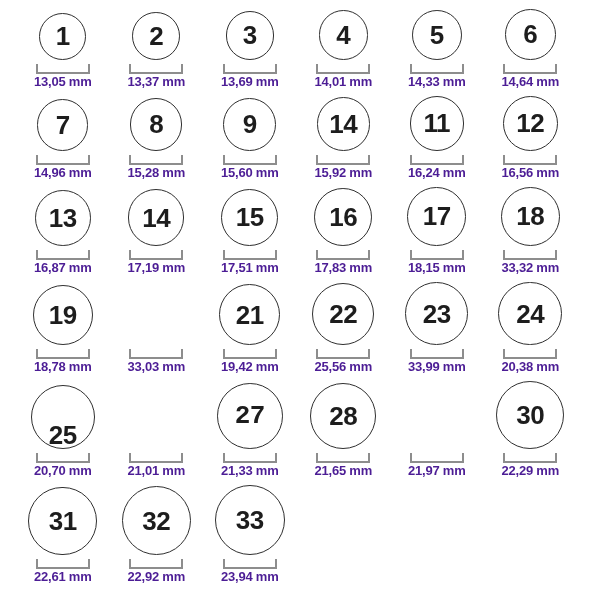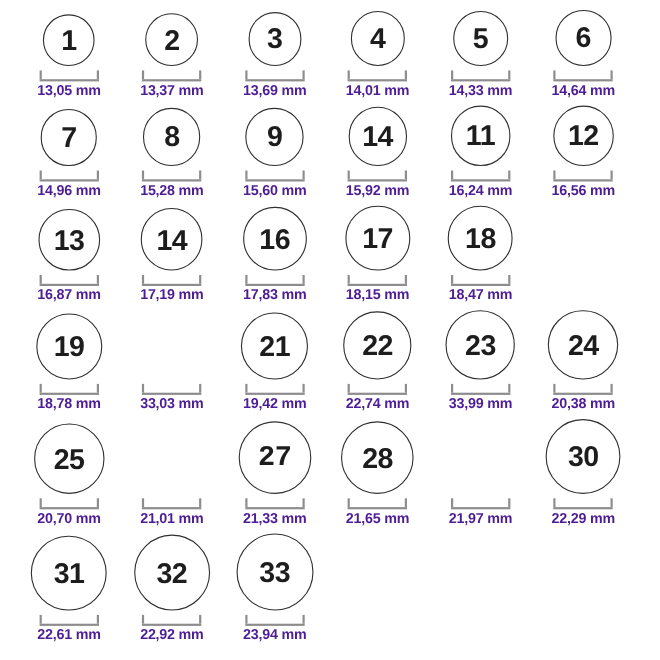--- a/index.html
+++ b/index.html
@@ -174,39 +174,46 @@
         <div class="label">16,87 mm</div>
       </div>
       <div class="cell">
         <div class="circle" style="width: 56.36px; height: 56.36px;">
           <span class="num">14</span>
         </div>
         <div class="ruler"></div>
         <div class="label">17,19 mm</div>
       </div>
       <div class="cell">
+        <div class="circle" style="width: 57.08px; height: 57.08px;">
+          <span class="num">15</span>
+        </div>
+        <div class="ruler"></div>
+        <div class="label">17,51 mm</div>
+      </div>
+      <div class="cell">
         <div class="circle" style="width: 57.8px; height: 57.8px;">
           <span class="num">16</span>
         </div>
         <div class="ruler"></div>
         <div class="label">17,83 mm</div>
       </div>
       <div class="cell">
         <div class="circle" style="width: 58.52px; height: 58.52px;">
           <span class="num">17</span>
         </div>
         <div class="ruler"></div>
         <div class="label">18,15 mm</div>
       </div>
       <div class="cell">
         <div class="circle" style="width: 59.24px; height: 59.24px;">
           <span class="num">18</span>
         </div>
         <div class="ruler"></div>
-        <div class="label">18,47 mm</div>
+        <div class="label">33,32 mm</div>
       </div>
     </div>
     <div class="row">
       <div class="cell">
         <div class="circle" style="width: 59.96px; height: 59.96px;">
           <span class="num">19</span>
         </div>
         <div class="ruler"></div>
         <div class="label">18,78 mm</div>
       </div>
@@ -219,40 +226,40 @@
           <span class="num">21</span>
         </div>
         <div class="ruler"></div>
         <div class="label">19,42 mm</div>
       </div>
       <div class="cell">
         <div class="circle" style="width: 62.12px; height: 62.12px;">
           <span class="num">22</span>
         </div>
         <div class="ruler"></div>
-        <div class="label">22,74 mm</div>
+        <div class="label">25,56 mm</div>
       </div>
       <div class="cell">
         <div class="circle" style="width: 62.84px; height: 62.84px;">
           <span class="num">23</span>
         </div>
         <div class="ruler"></div>
         <div class="label">33,99 mm</div>
       </div>
       <div class="cell">
         <div class="circle" style="width: 63.56px; height: 63.56px; align-items: center;">
           <span class="num">24</span>
         </div>
         <div class="ruler"></div>
         <div class="label">20,38 mm</div>
       </div>
     </div>
     <div class="row">
       <div class="cell">
-        <div class="circle" style="width: 64.28px; height: 64.28px;">
+        <div class="circle" style="width: 64.28px; height: 64.28px; align-items: flex-end;">
           <span class="num">25</span>
         </div>
         <div class="ruler"></div>
         <div class="label">20,70 mm</div>
       </div>
       <div class="cell">
         <div class="ruler"></div>
         <div class="label">21,01 mm</div>
       </div>
       <div class="cell">

